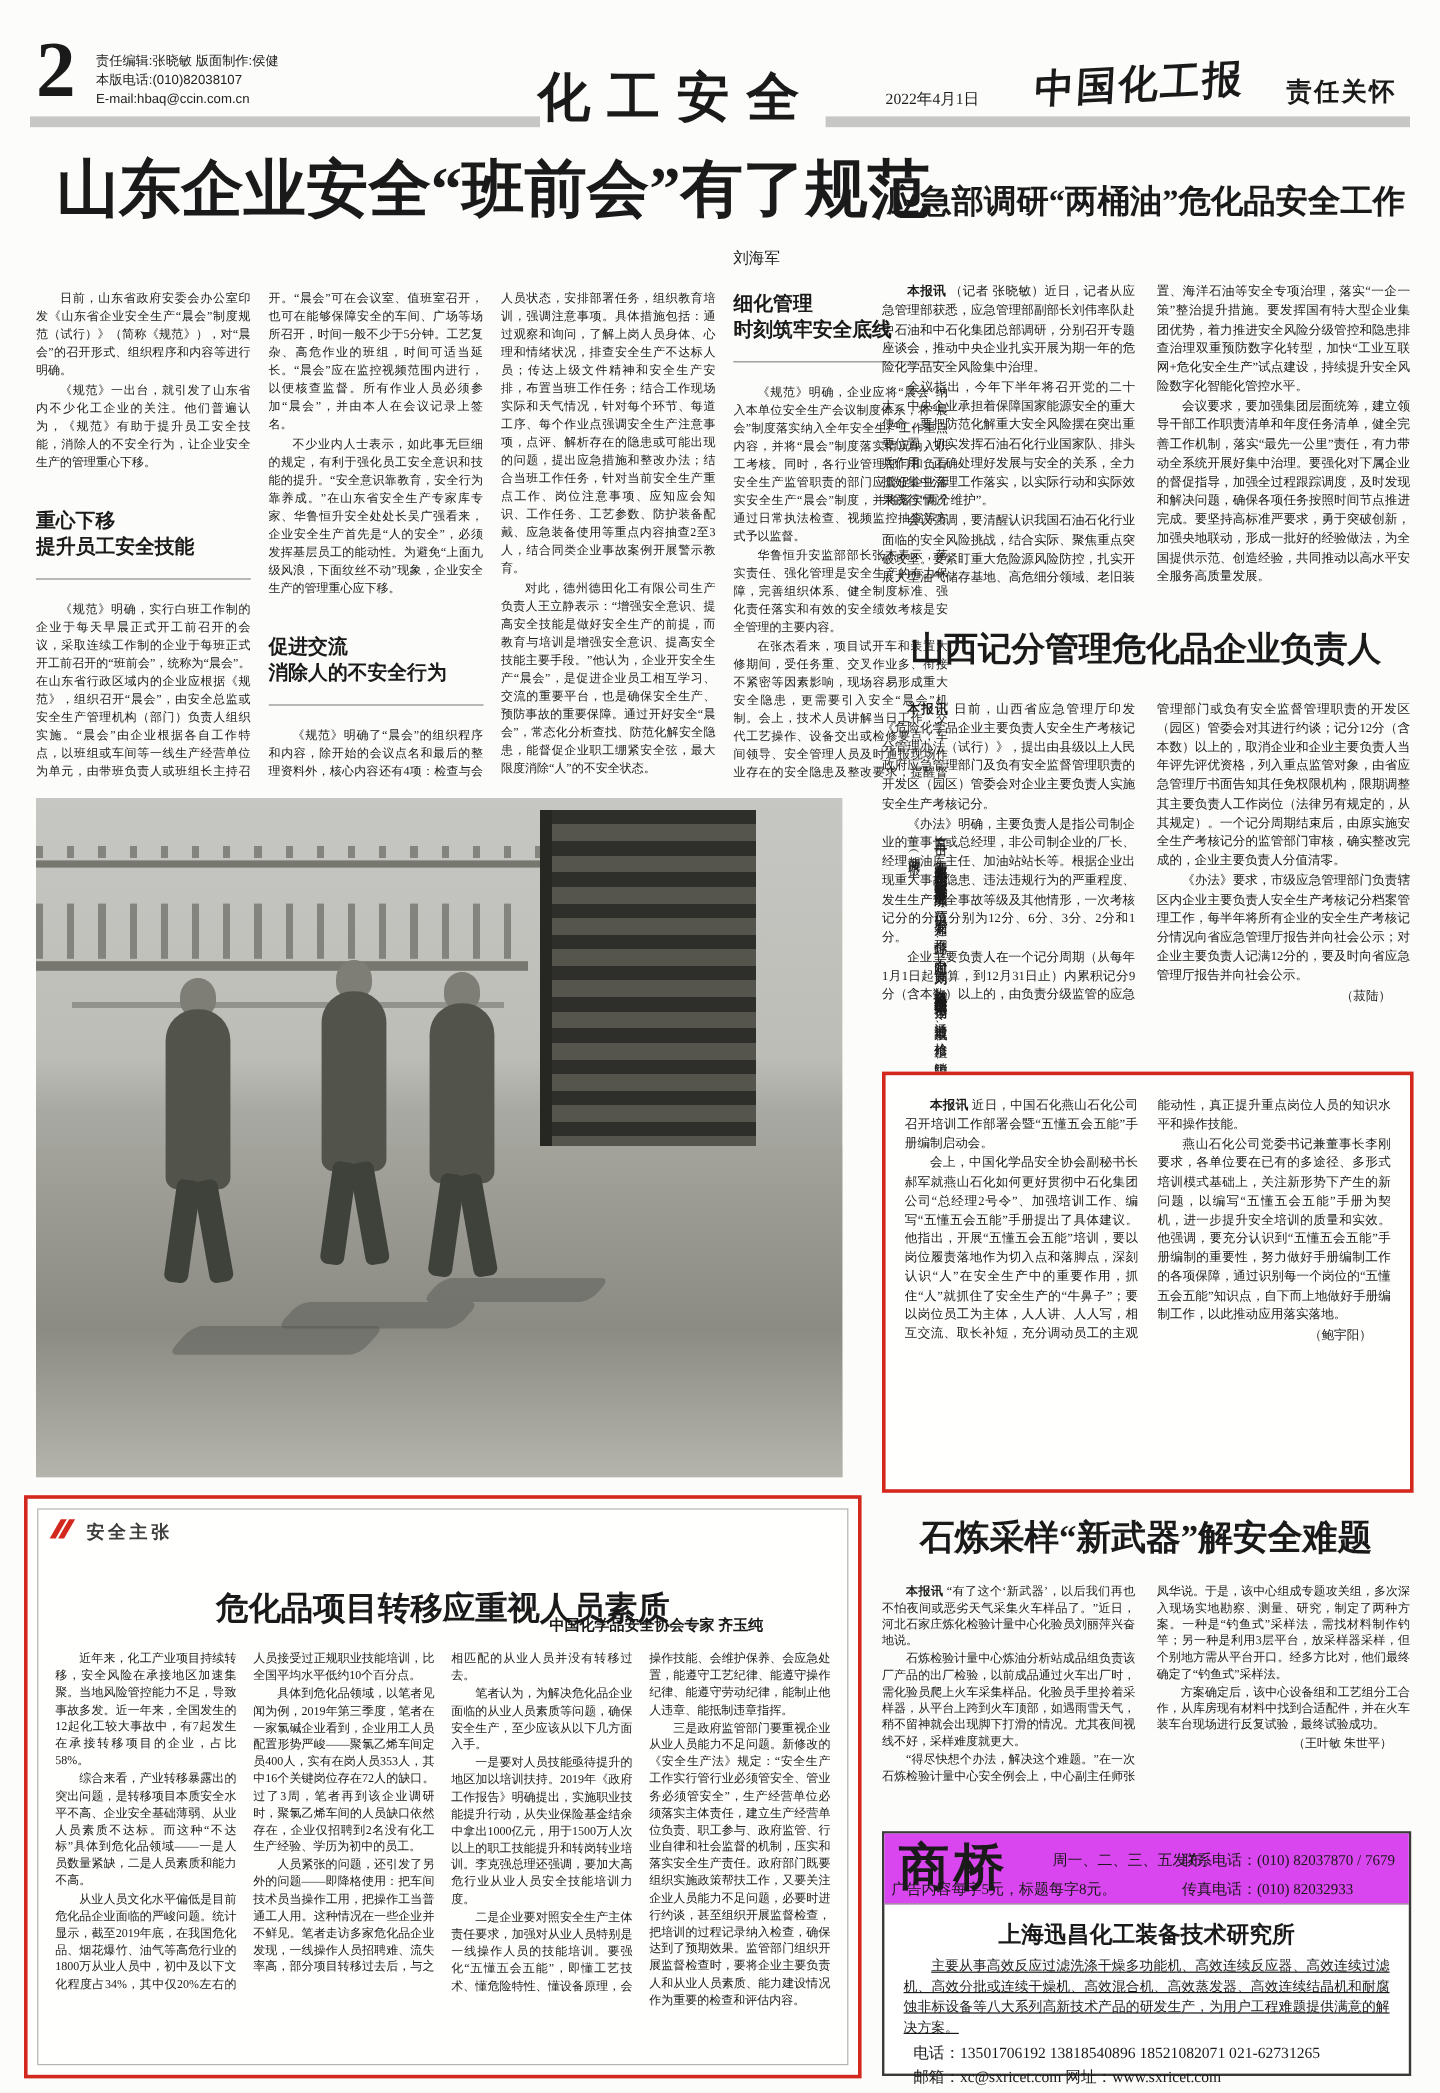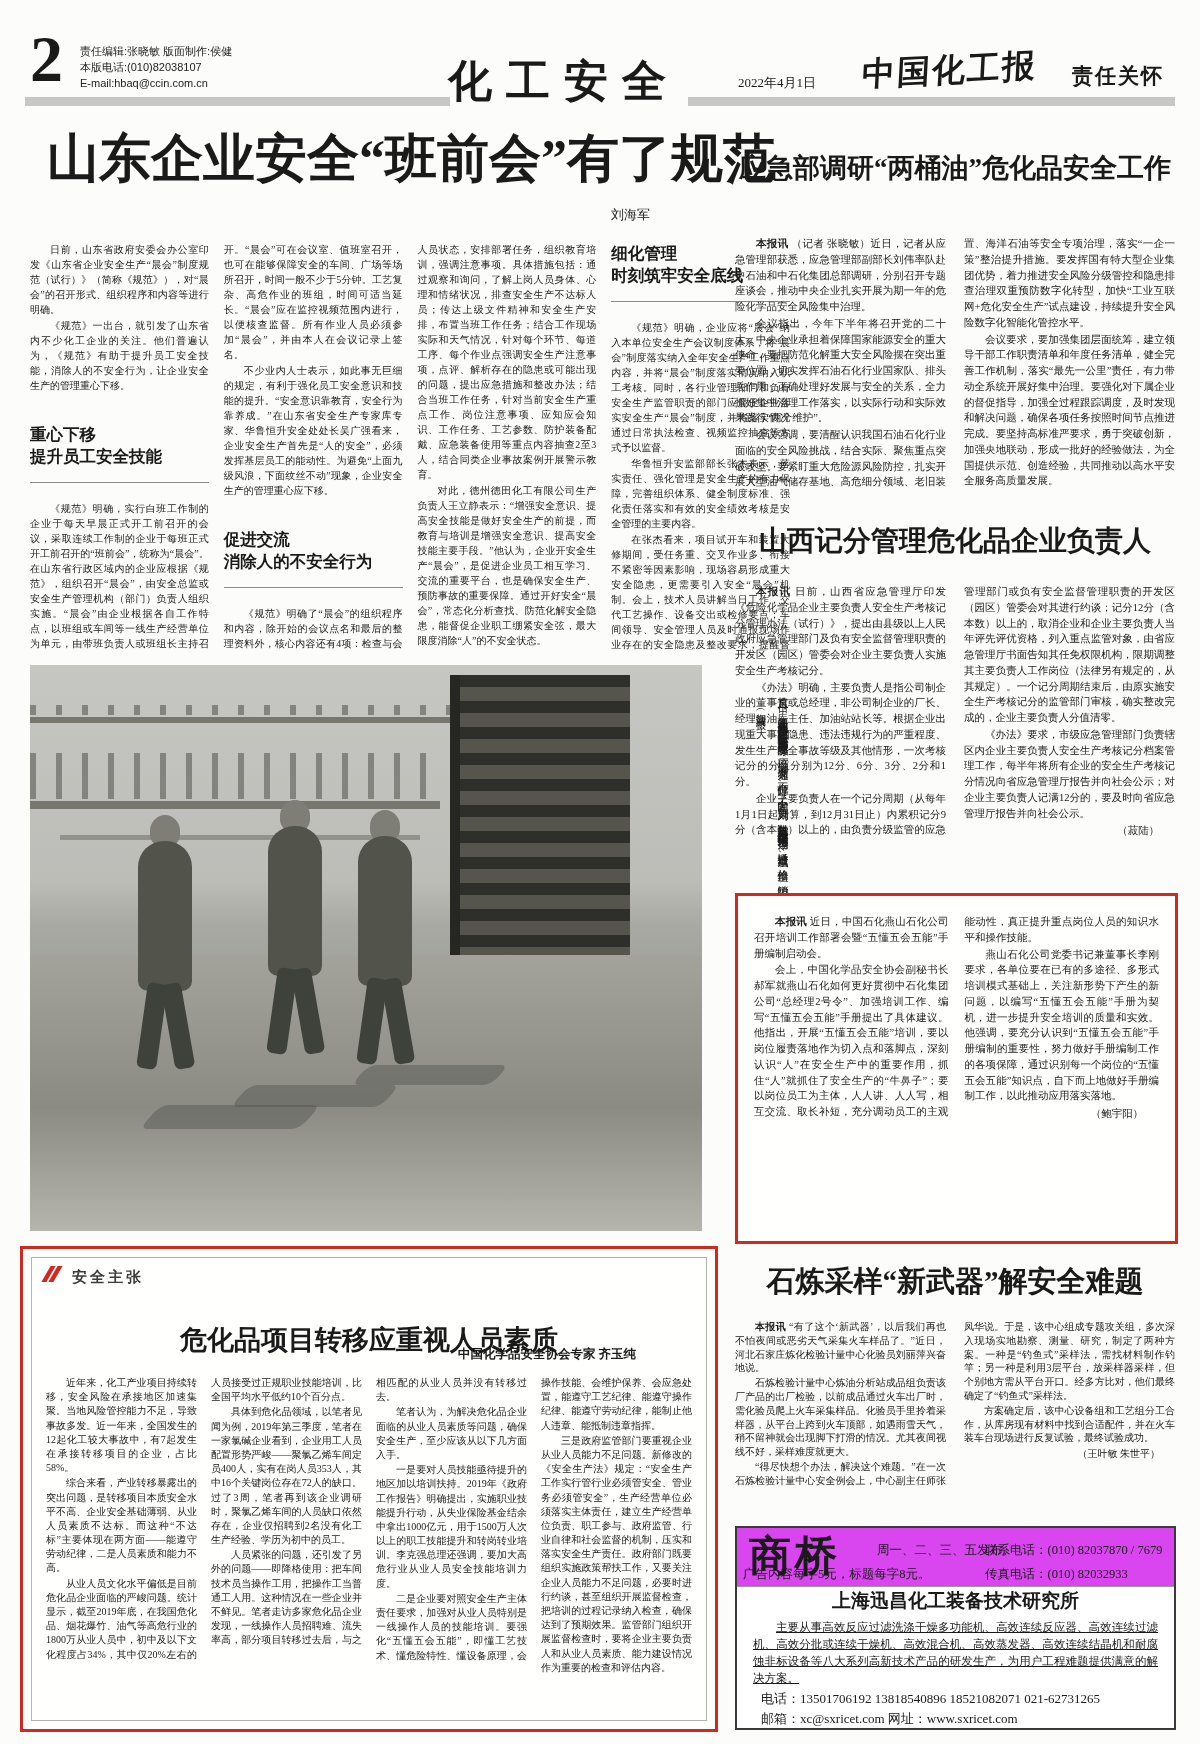--- a/index.html
+++ b/index.html
@@ -43,21 +43,21 @@
   .redbox{border:3px solid #d3281e;background:#fffffd;}
   .inner-gray{position:absolute;inset:8px;border:1px solid #b3b3b0;}
   .tag-slash{display:inline-block;width:5px;height:16px;background:#d3281e;transform:skewX(-30deg);margin-right:2px;}
   .tag-txt{font-family:"Liberation Sans",sans-serif;font-weight:bold;font-size:15px;color:#3c3c3c;margin-left:8px;letter-spacing:3px;}
   .author-line{font-size:12.5px;font-weight:bold;}
   
   .adbox{border:2px solid #3a3a38;background:#fff;}
   .adhead{position:relative;height:58px;background:#d946ef;border-bottom:1px solid #9a9a96;}
   .adbrand{position:absolute;left:12px;top:0px;font-size:42px;font-weight:bold;letter-spacing:4px;}
   .adnote{position:absolute;font-size:12.5px;}
-  .adcompany{text-align:center;font-size:19px;font-weight:bold;line-height:1.45;margin-top:0;}
+  .adcompany{text-align:center;font-size:19px;font-weight:bold;line-height:1.45;margin-top:12px;}
   .addesc{font-size:11.5px;line-height:1.5;padding:4px 16px 0 16px;text-indent:2em;text-decoration:underline;}
   .adline{font-size:13px;padding:2px 16px 0 24px;}
 </style>
 </head>
 <body>
 
 <div class="page">
 
   <div class="abs pagenum" style="left:30px;top:26px;">2</div>
   <div class="abs edinfo sans" style="left:80px;top:44px;">
@@ -178,21 +178,21 @@
   <div class="abs redbox" style="left:20px;top:1246px;width:692px;height:480px;">
     <div class="inner-gray">
       <div class="abs" style="left:14px;top:8px;">
         <span class="tag-slash"></span><span class="tag-slash"></span>
         <span class="tag-txt">安全主张</span>
       </div>
       <div class="abs" style="left:0;top:40px;width:100%;text-align:center;font-size:27px;font-weight:bold;margin-top:24px;">危化品项目转移应重视人员素质</div>
       <div class="abs author-line" style="right:70px;top:88px;">中国化学品安全协会专家 齐玉纯</div>
       <div class="abs body-txt jc cols" style="left:14px;top:118px;width:646px;height:332px;column-count:4;column-gap:14px;font-size:10px;line-height:1.42;">
         <p class="ind">近年来，化工产业项目持续转移，安全风险在承接地区加速集聚。当地风险管控能力不足，导致事故多发。近一年来，全国发生的12起化工较大事故中，有7起发生在承接转移项目的企业，占比58%。</p>
-        <p class="ind">综合来看，产业转移暴露出的突出问题，是转移项目本质安全水平不高、企业安全基础薄弱、从业人员素质不达标。而这种“不达标”主要体现在两方面——能遵守劳动纪律，二是人员素质和能力不高。</p>
+        <p class="ind">综合来看，产业转移暴露出的突出问题，是转移项目本质安全水平不高、企业安全基础薄弱、从业人员素质不达标。而这种“不达标”具体到危化品领域——一是人员数量紧缺，二是人员素质和能力不高。</p>
         <p class="ind">从业人员文化水平偏低是目前危化品企业面临的严峻问题。统计显示，截至2019年底，在我国危化品、烟花爆竹、油气等高危行业的1800万从业人员中，初中及以下文化程度占34%，其中仅20%左右的人员接受过正规职业技能培训，比全国平均水平低约10个百分点。</p>
         <p class="ind">具体到危化品领域，以笔者见闻为例，2019年第三季度，笔者在一家氯碱企业看到，企业用工人员配置形势严峻——聚氯乙烯车间定员400人，实有在岗人员353人，其中16个关键岗位存在72人的缺口。过了3周，笔者再到该企业调研时，聚氯乙烯车间的人员缺口依然存在，企业仅招聘到2名没有化工生产经验、学历为初中的员工。</p>
         <p class="ind">人员紧张的问题，还引发了另外的问题——即降格使用：把车间技术员当操作工用，把操作工当普通工人用。这种情况在一些企业并不鲜见。笔者走访多家危化品企业发现，一线操作人员招聘难、流失率高，部分项目转移过去后，与之相匹配的从业人员并没有转移过去。</p>
         <p class="ind">笔者认为，为解决危化品企业面临的从业人员素质等问题，确保安全生产，至少应该从以下几方面入手。</p>
         <p class="ind">一是要对人员技能亟待提升的地区加以培训扶持。2019年《政府工作报告》明确提出，实施职业技能提升行动，从失业保险基金结余中拿出1000亿元，用于1500万人次以上的职工技能提升和转岗转业培训。李克强总理还强调，要加大高危行业从业人员安全技能培训力度。</p>
         <p class="ind">二是企业要对照安全生产主体责任要求，加强对从业人员特别是一线操作人员的技能培训。要强化“五懂五会五能”，即懂工艺技术、懂危险特性、懂设备原理，会操作技能、会维护保养、会应急处置，能遵守工艺纪律、能遵守操作纪律、能遵守劳动纪律，能制止他人违章、能抵制违章指挥。</p>
         <p class="ind">三是政府监管部门要重视企业从业人员能力不足问题。新修改的《安全生产法》规定：“安全生产工作实行管行业必须管安全、管业务必须管安全”，生产经营单位必须落实主体责任，建立生产经营单位负责、职工参与、政府监管、行业自律和社会监督的机制，压实和落实安全生产责任。政府部门既要组织实施政策帮扶工作，又要关注企业人员能力不足问题，必要时进行约谈，甚至组织开展监督检查，把培训的过程记录纳入检查，确保达到了预期效果。监管部门组织开展监督检查时，要将企业主要负责人和从业人员素质、能力建设情况作为重要的检查和评估内容。</p>
       </div>
     </div>
   </div>

